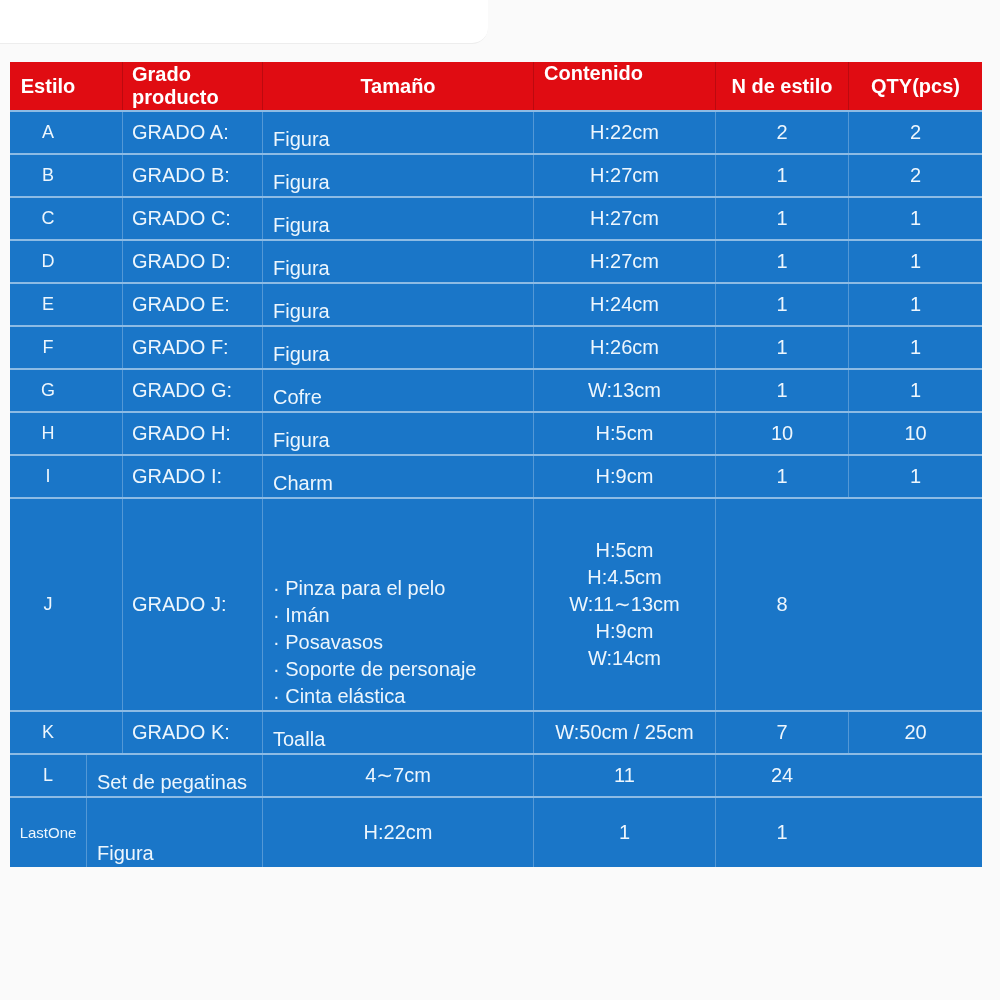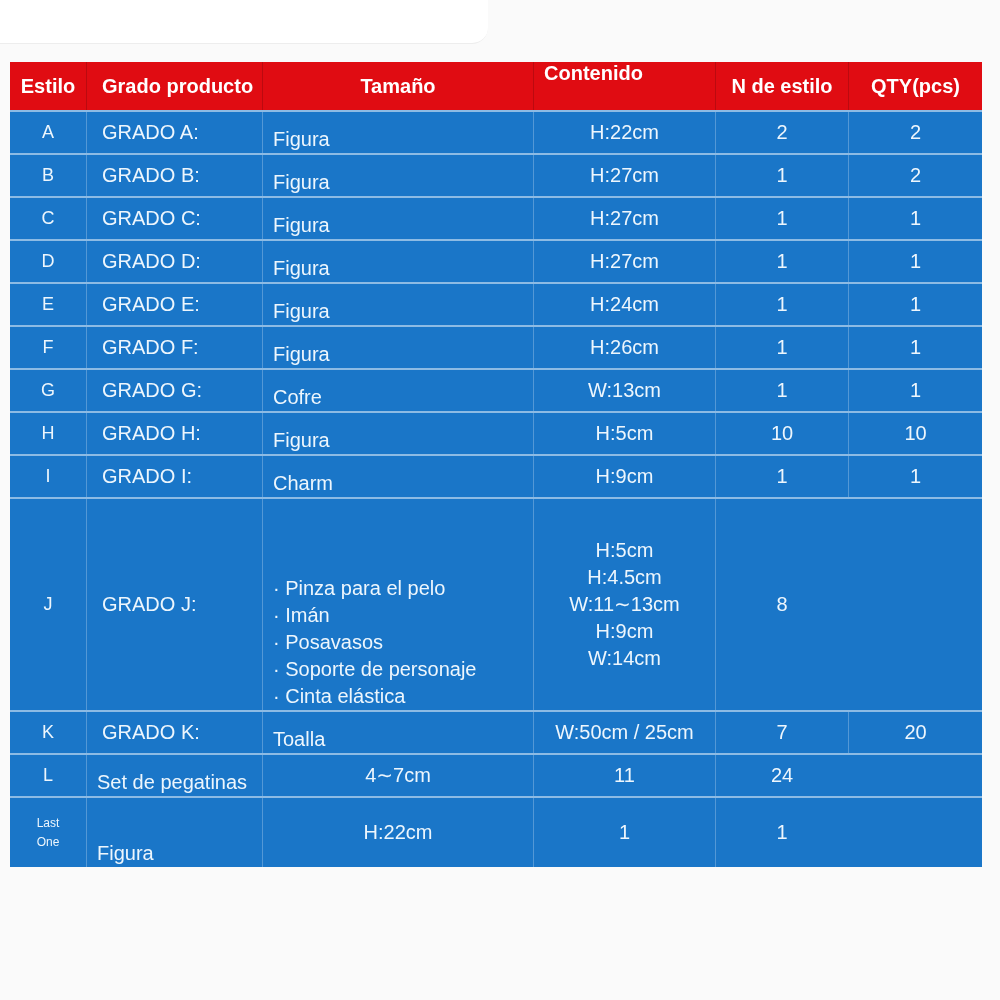--- a/index.html
+++ b/index.html
@@ -47,26 +47,26 @@
   }
   .tbody .trow.row-tall{height:213px;}
   .tbody .trow.row-last{height:71px;}
   .tbody .cell{border-left:1px solid rgba(255,255,255,0.25);}
   .tbody .cell:first-child{border-left:none;}
   .cell{
     display:flex;align-items:center;justify-content:center;
     box-sizing:border-box;
     overflow:hidden;
   }
-  .c-grado{justify-content:flex-start;padding-left:15px;}
+  .c-grado{justify-content:flex-start;padding-left:9px;margin-left:36px;}
   .c-contenido{flex-direction:column;align-items:flex-start;justify-content:flex-end;padding-left:10px;}
   .c-tamano{flex-direction:column;align-items:center;justify-content:center;}
   .tbody .c-estilo{font-size:18px;}
   .line{line-height:27px;white-space:nowrap;}
-  .row-last .c-estilo{flex-direction:column;font-size:12px;text-align:center;}
+  .row-last .c-estilo{flex-direction:row;font-size:15px;text-align:center;}
   .row-last .c-estilo .line{line-height:19px;}
 </style>
 </head>
 <body>
 
 <div class="canvas">
   <div class="top-box"></div>
 
   <div class="price-table">
     <div class="trow thead">

